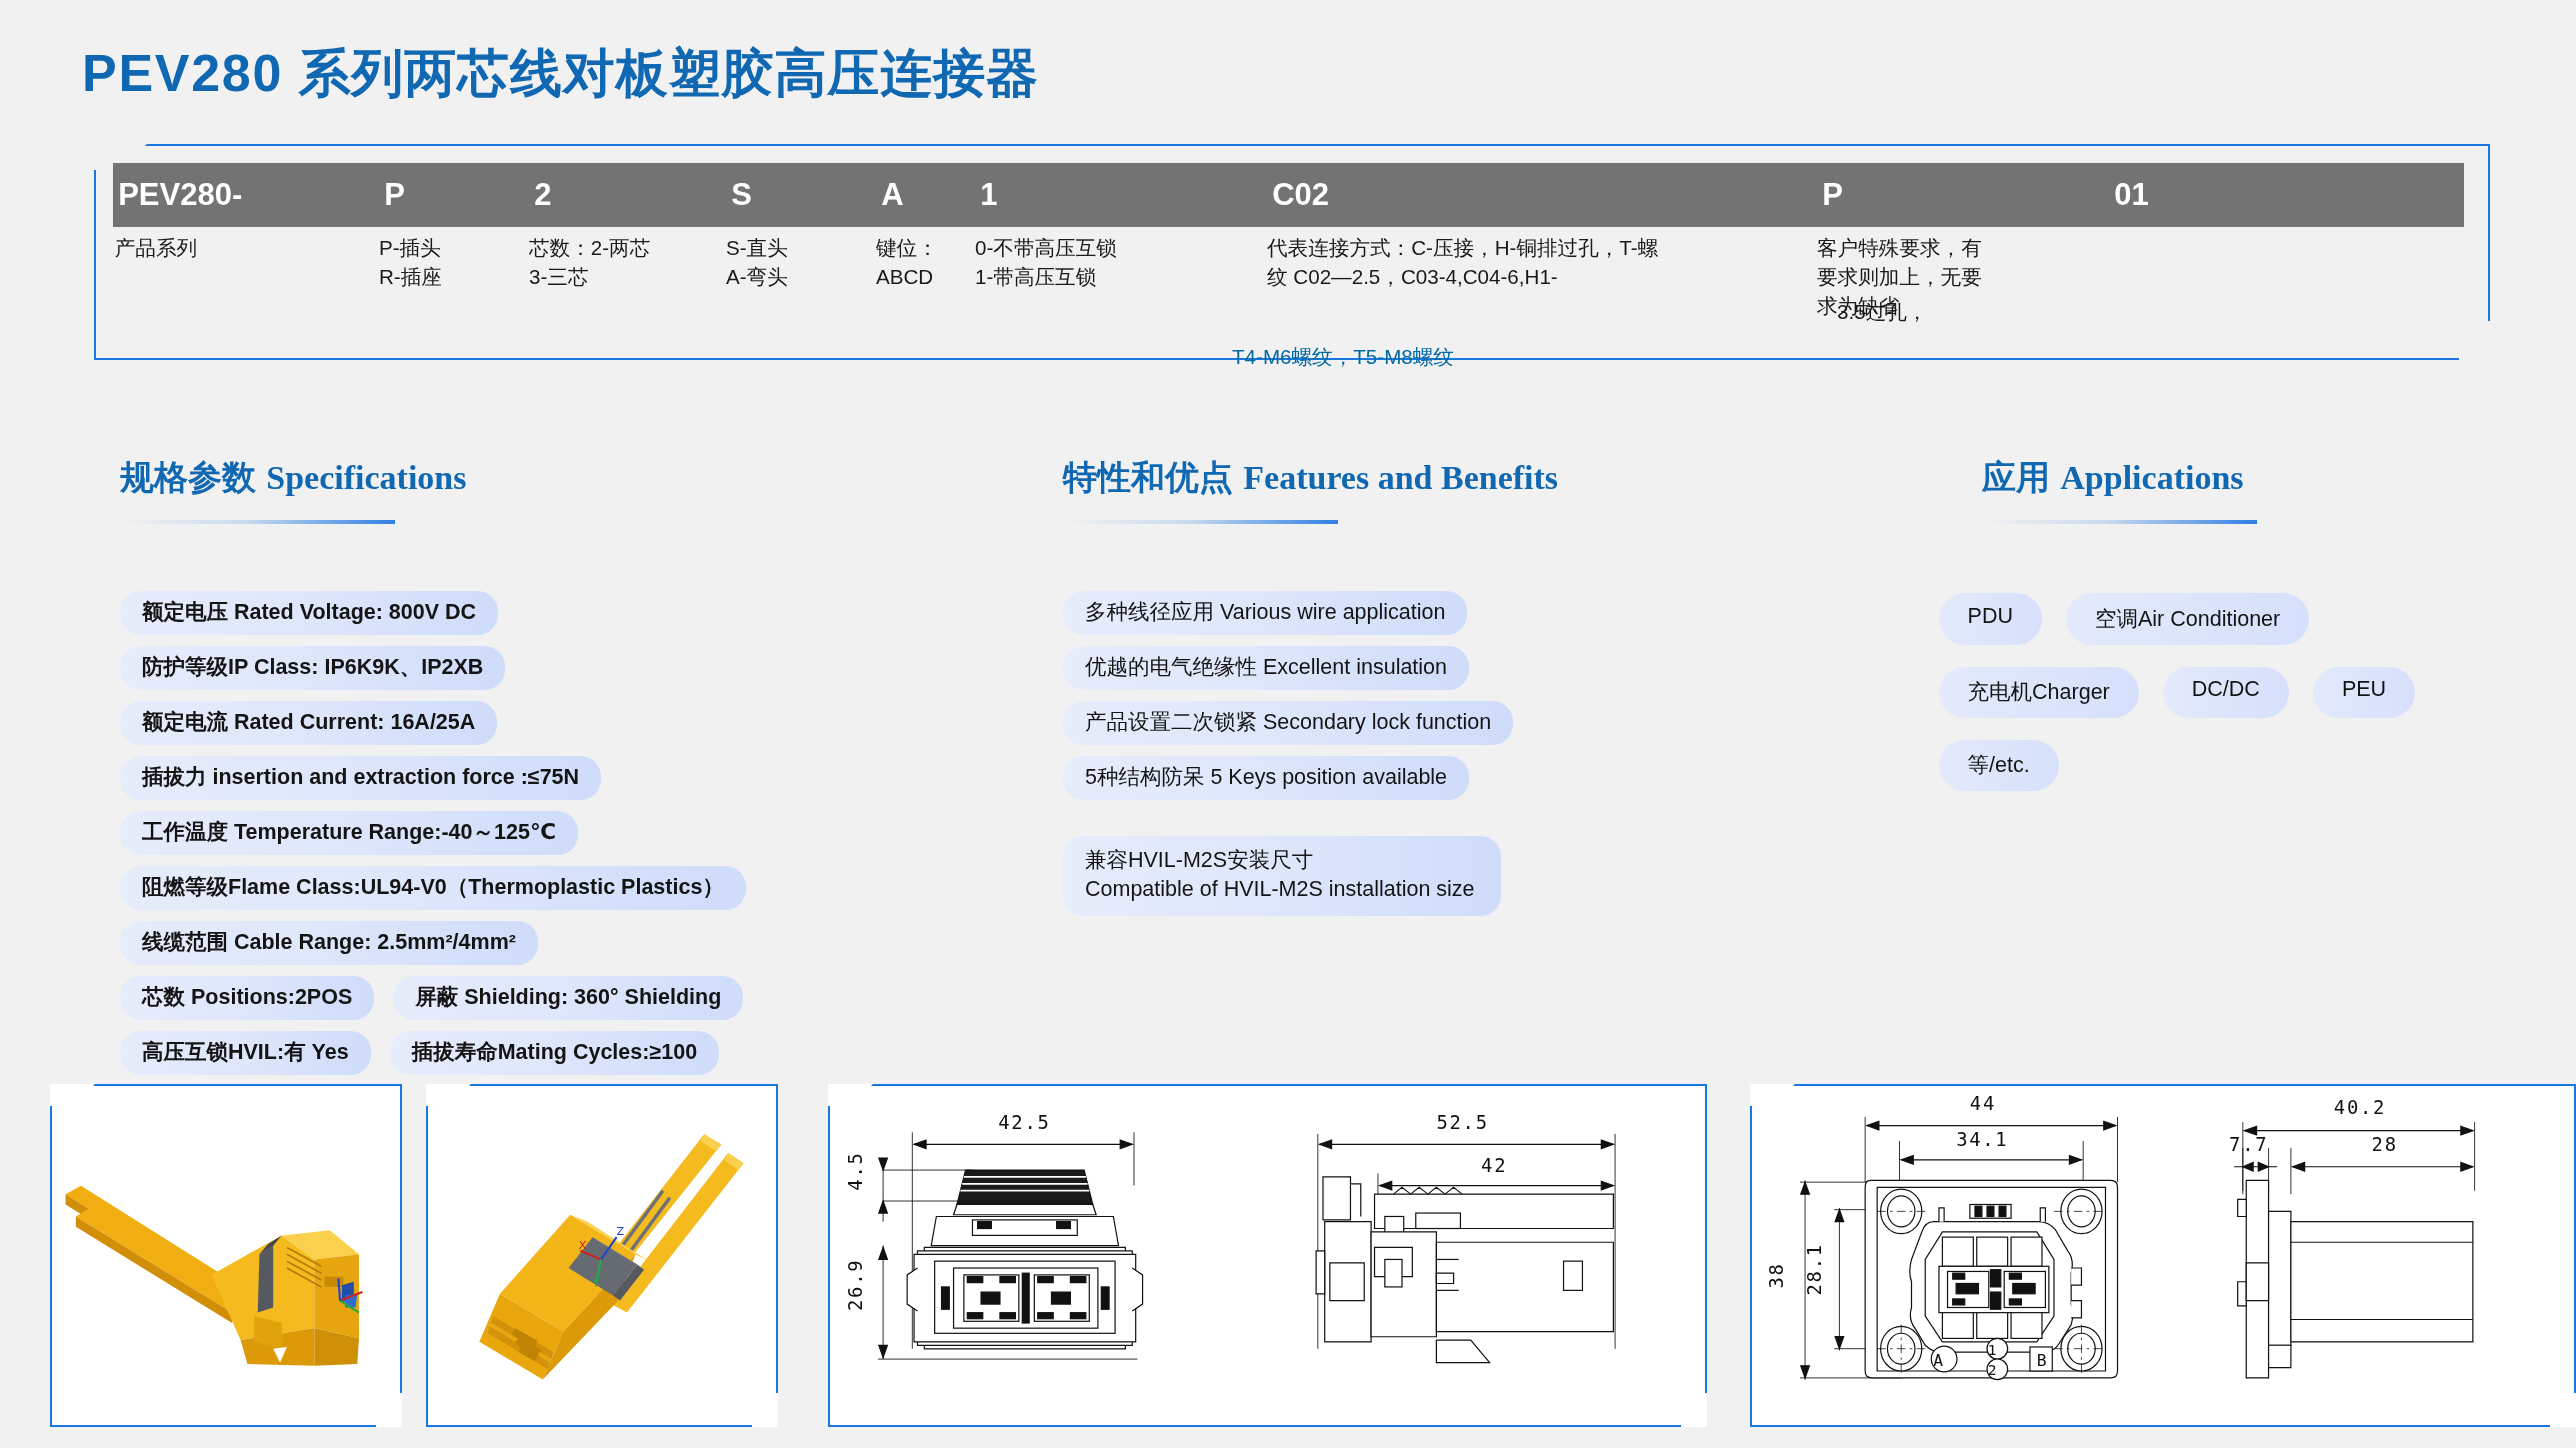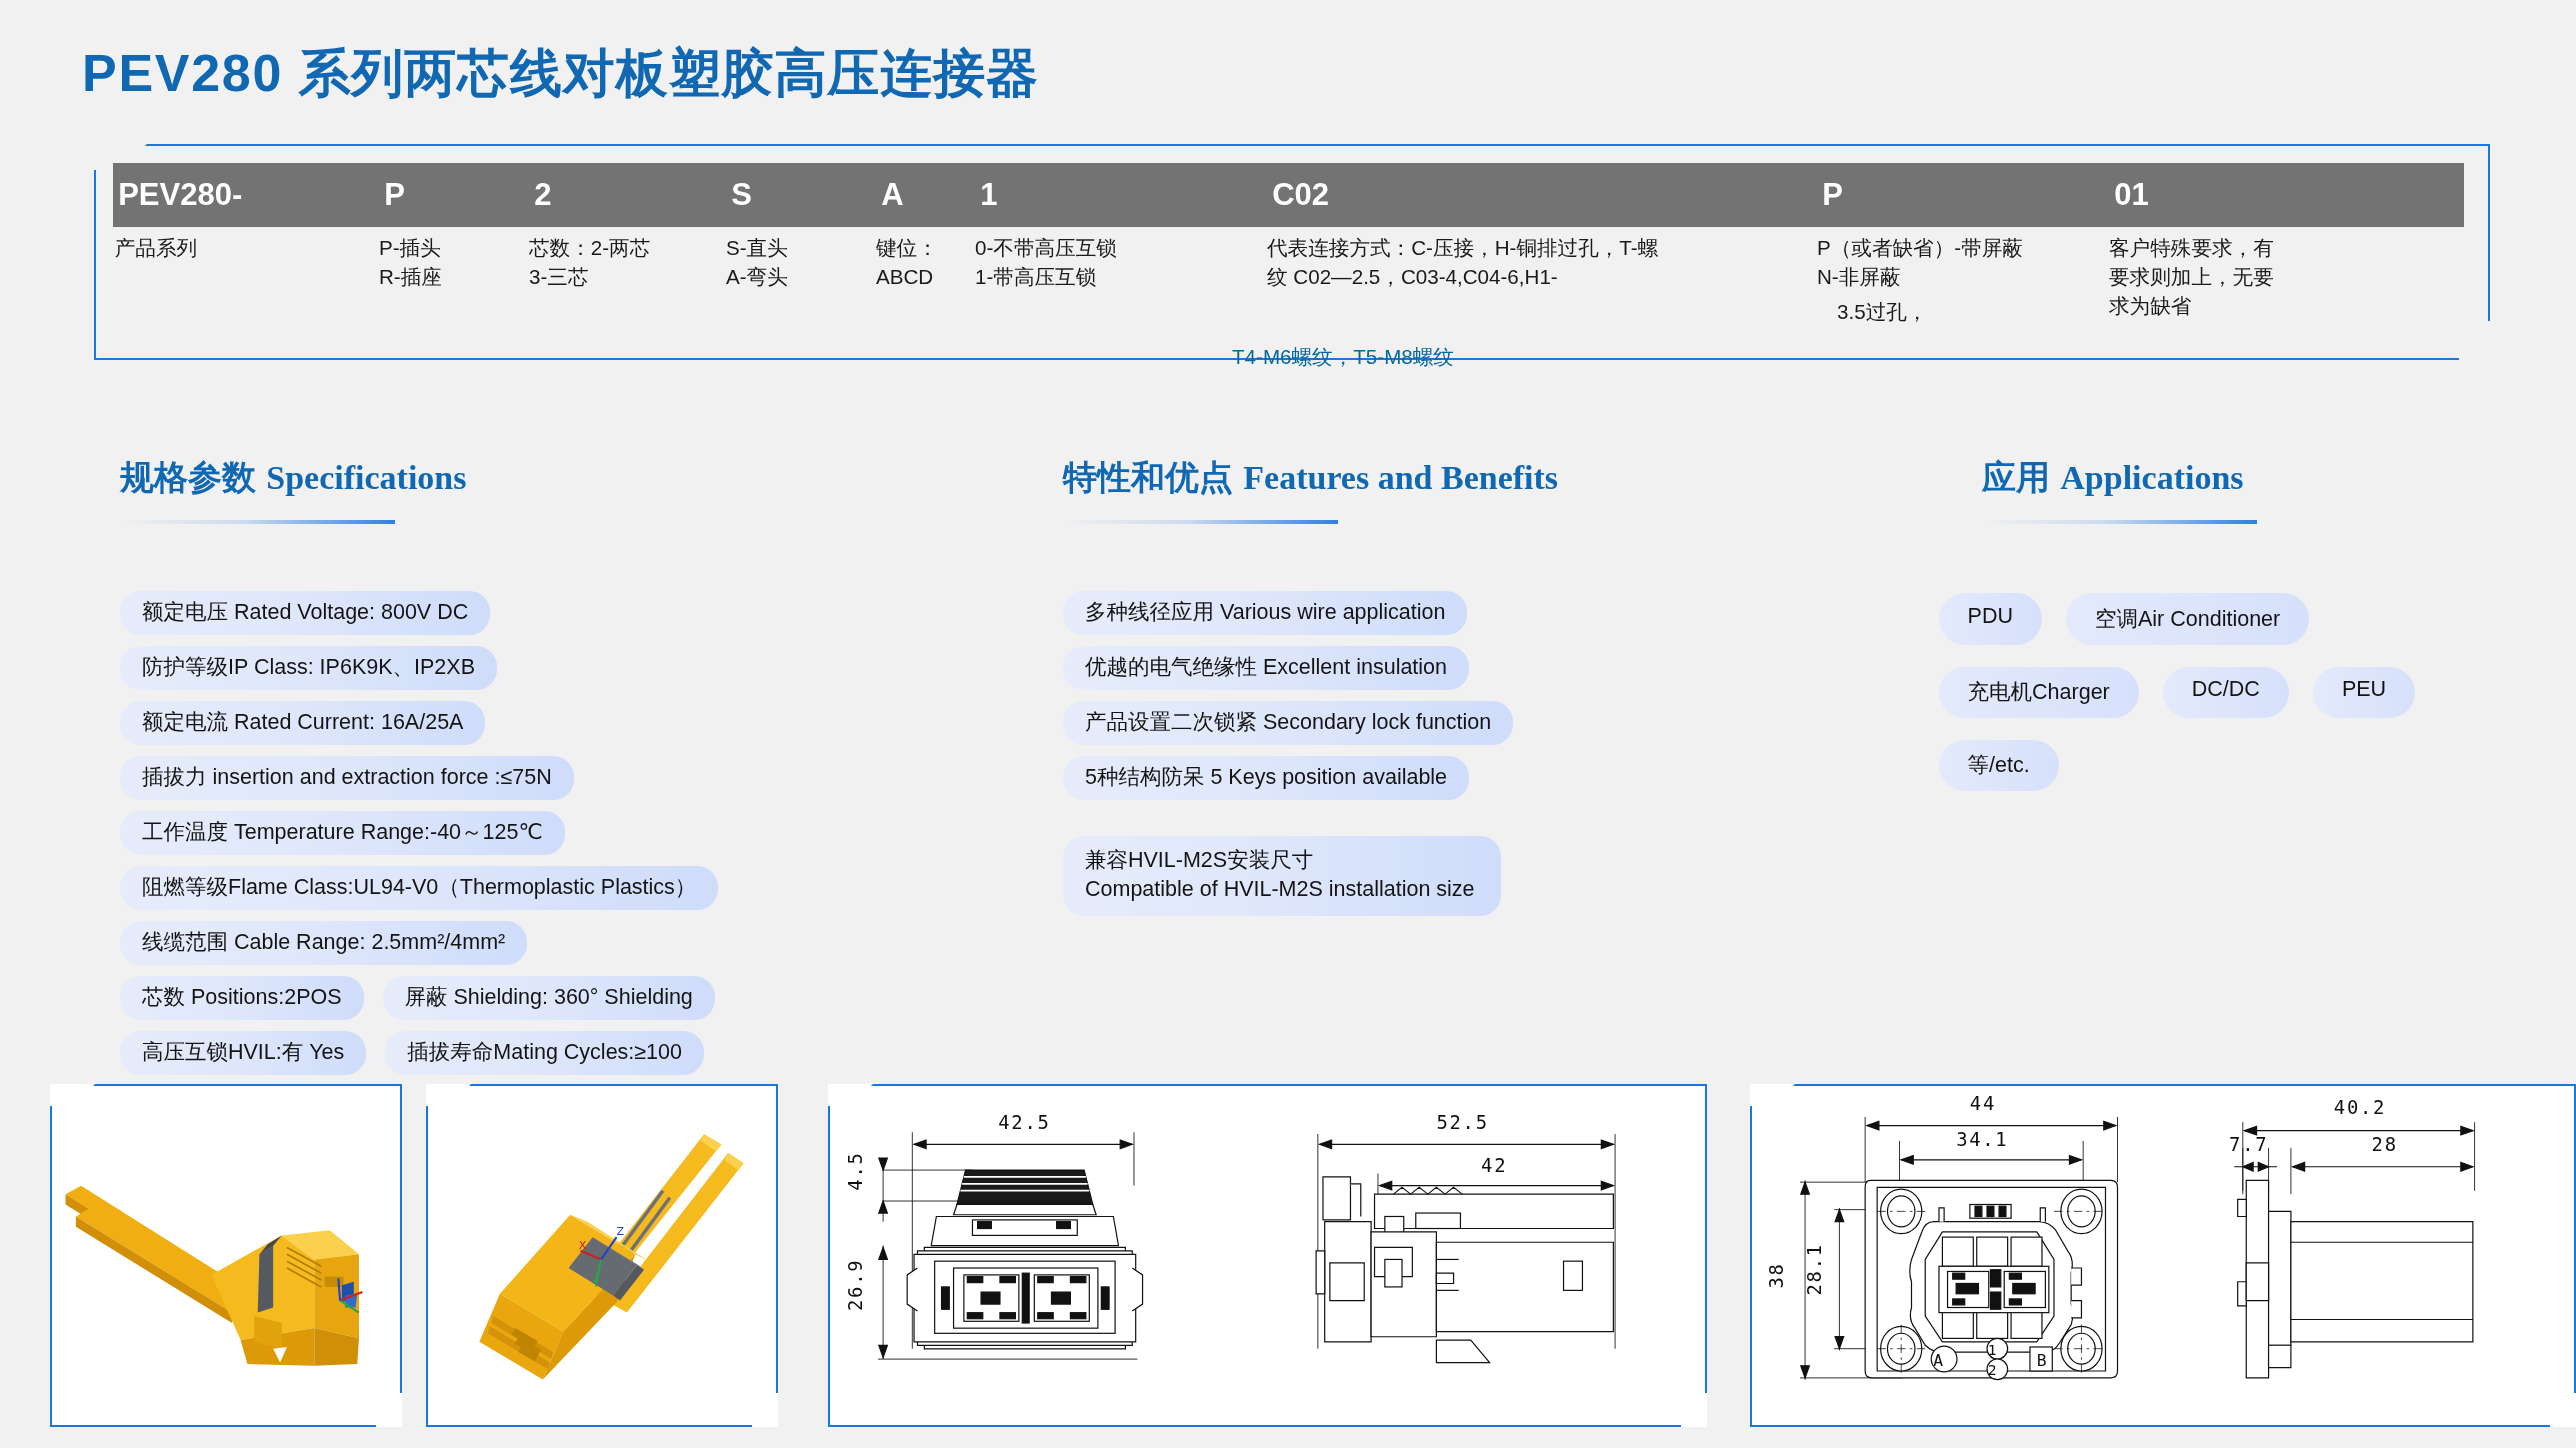--- a/index.html
+++ b/index.html
@@ -142,39 +142,37 @@
         <div class="desc-cell" style="width:197px">芯数：2-两芯
 3-三芯</div>
         <div class="desc-cell" style="width:150px">S-直头
 A-弯头</div>
         <div class="desc-cell" style="width:99px">键位：
 ABCD</div>
         <div class="desc-cell" style="width:292px">0-不带高压互锁
 1-带高压互锁</div>
         <div class="desc-cell" style="width:550px">代表连接方式：C-压接，H-铜排过孔，T-螺
 纹 C02—2.5，C03-4,C04-6,H1-</div>
-        <div class="desc-cell" style="width:292px">P（或者缺省）-带屏蔽
-N-非屏蔽</div>
         <div class="desc-cell" style="width:258px">客户特殊要求，有
 要求则加上，无要
 求为缺省</div>
       </div>
 
       <div style="position:absolute; left:1743px; top:154px; font-size:20.6px; color:#1a1a1a;">3.5过孔，</div>
       <div style="position:absolute; left:1138px; top:199px; font-size:20.6px; color:#0369a1;">T4-M6螺纹，T5-M8螺纹</div>
     </div>
   </div>
 
   <div class="section" style="left:120px; top:455px; width:859px;">
     <div class="sec-head">
       <span class="cn">规格参数</span><span class="en">Specifications</span>
     </div>
     <div class="sec-rule"></div>
 
-    <div style="margin-top:67px;">
+    <div style="margin-top:67px;font-weight:bold;">
       <div class="pill-row"><span class="pill">额定电压 Rated Voltage: 800V DC</span></div>
       <div class="pill-row"><span class="pill">防护等级IP Class: IP6K9K、IP2XB</span></div>
       <div class="pill-row"><span class="pill">额定电流 Rated Current: 16A/25A</span></div>
       <div class="pill-row"><span class="pill">插拔力 insertion and extraction force :≤75N</span></div>
       <div class="pill-row"><span class="pill">工作温度 Temperature Range:-40～125℃</span></div>
       <div class="pill-row"><span class="pill">阻燃等级Flame Class:UL94-V0（Thermoplastic Plastics）</span></div>
       <div class="pill-row"><span class="pill">线缆范围 Cable Range: 2.5mm²/4mm²</span></div>
       <div class="pill-row pair">
         <span class="pill">芯数 Positions:2POS</span>
         <span class="pill">屏蔽 Shielding: 360° Shielding</span>

